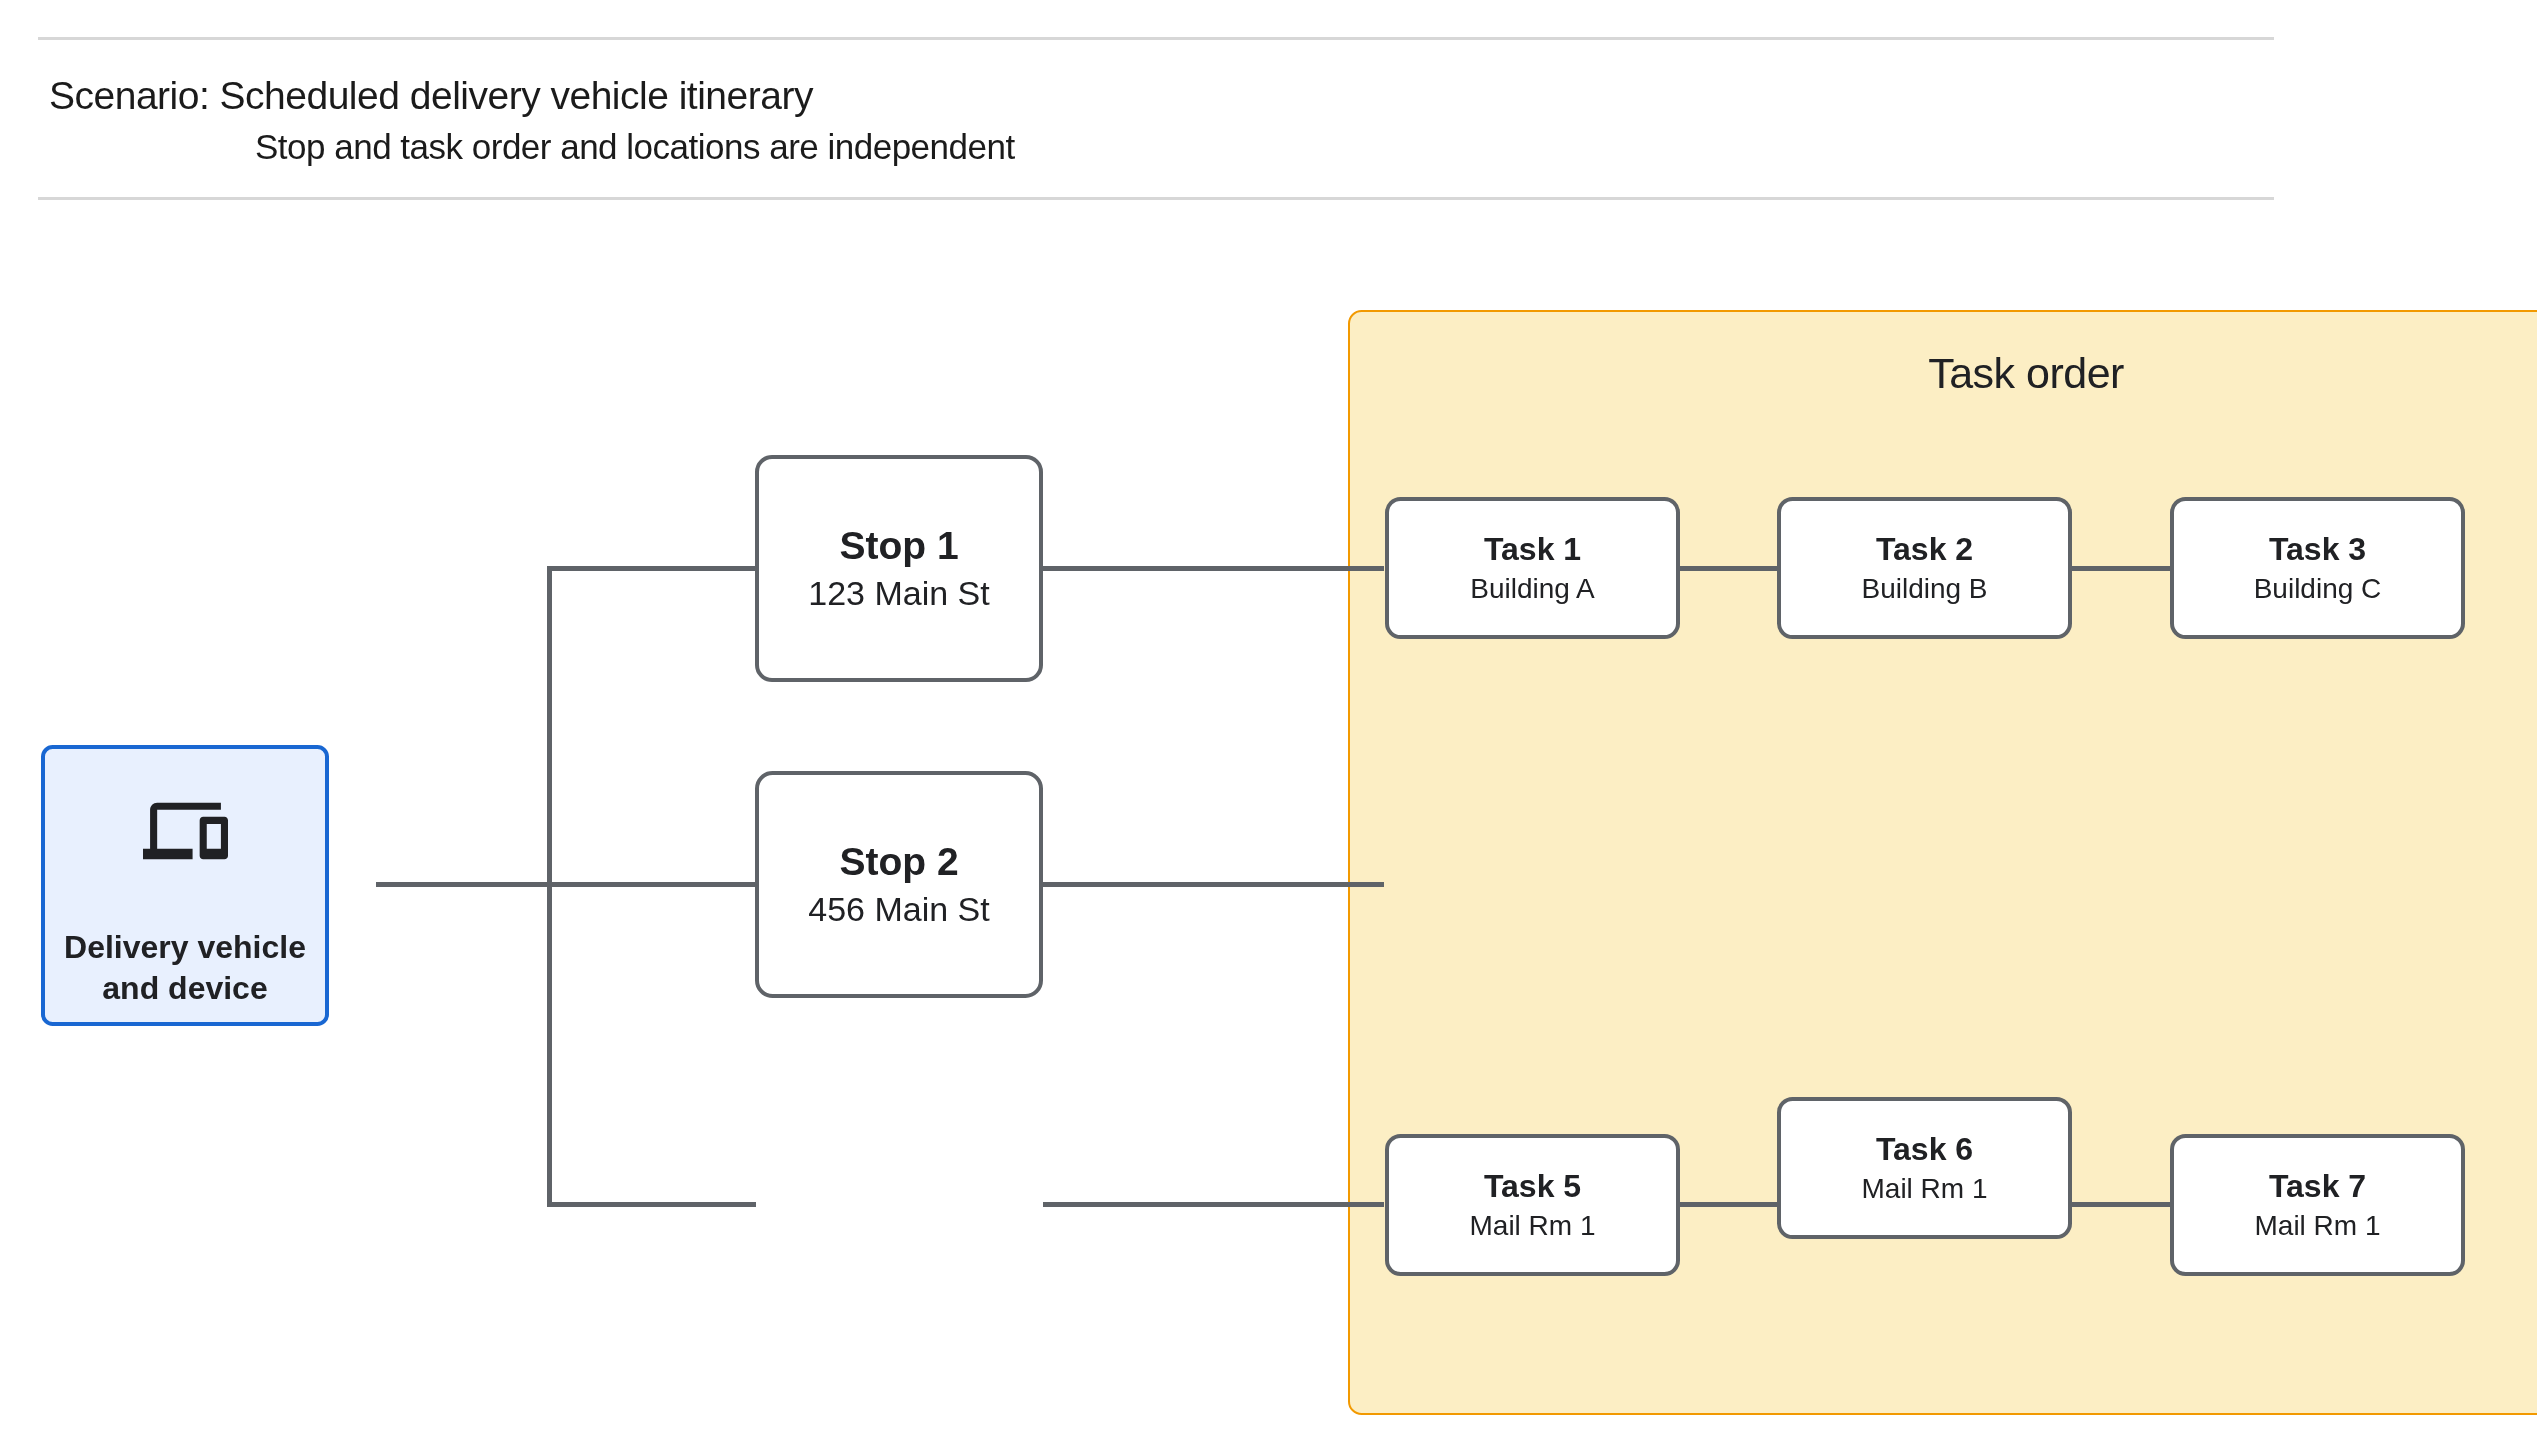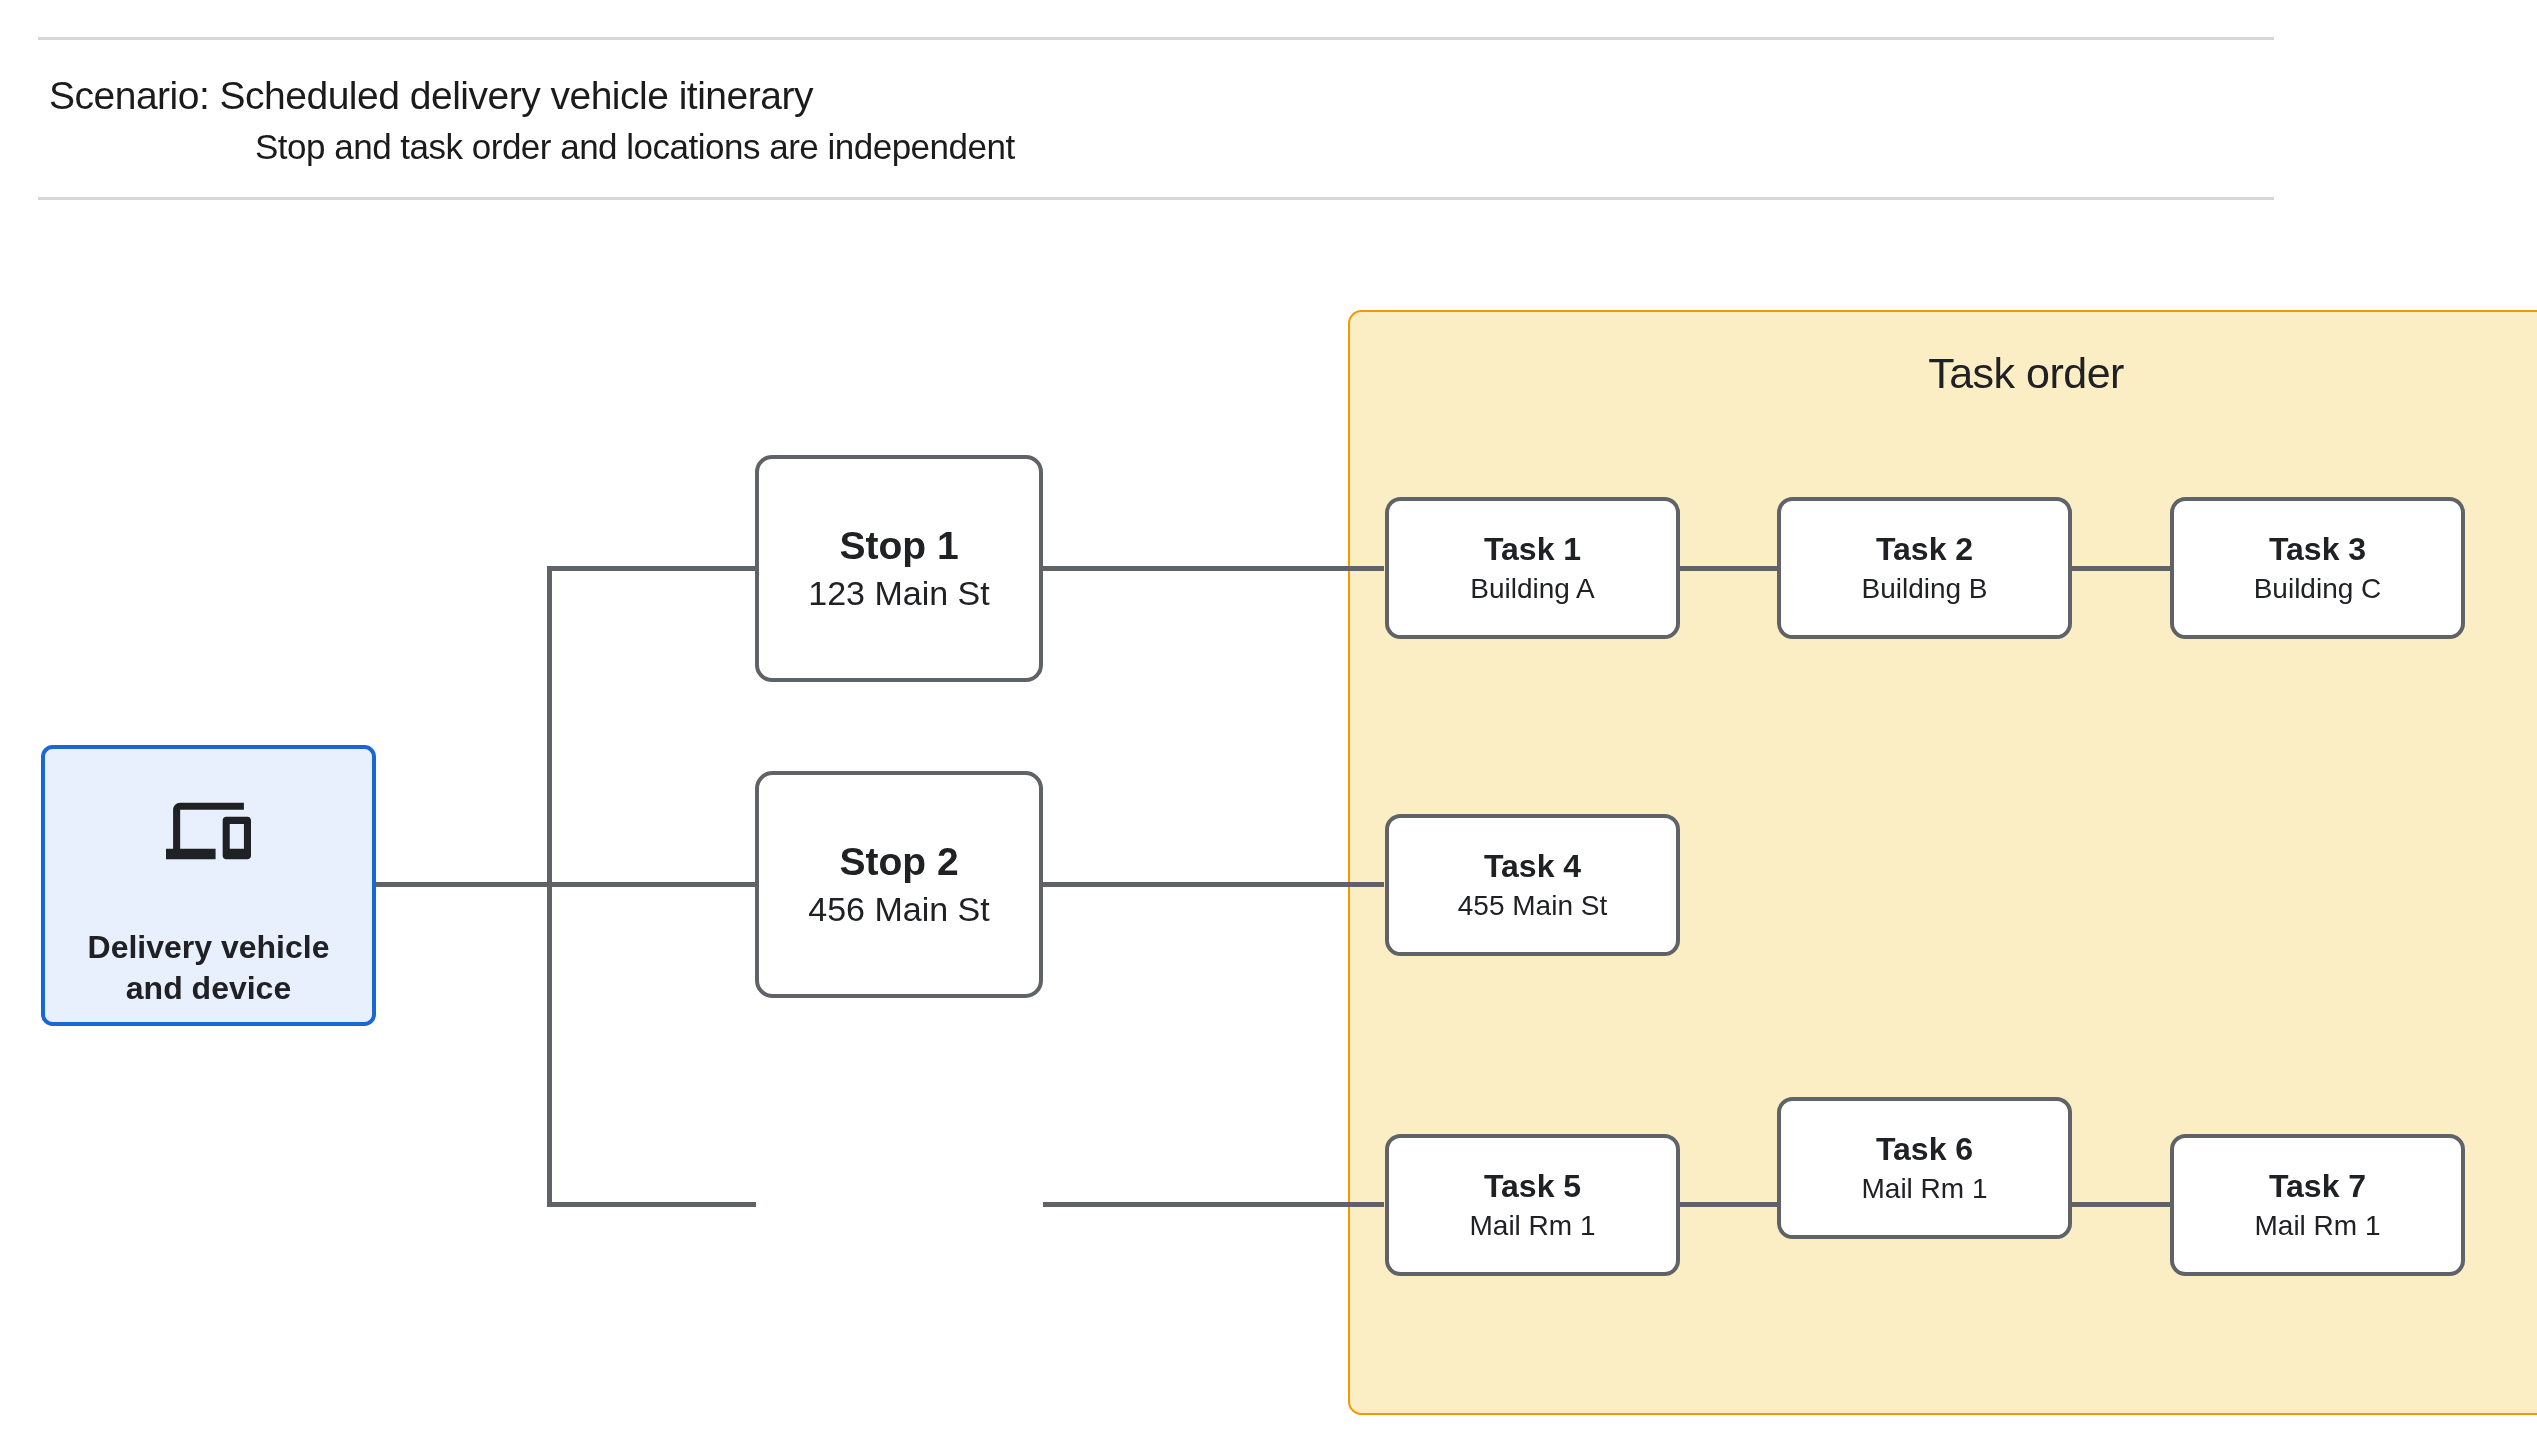--- a/index.html
+++ b/index.html
@@ -31,21 +31,21 @@
 
   .node{position:absolute;background:#fff;border:4.8px solid var(--node-border);z-index:2;
         display:flex;flex-direction:column;align-items:center;justify-content:center;text-align:center;}
   .node.stop{left:755px;width:288px;height:227px;border-radius:17.5px;}
   .node.task{width:295px;height:142px;border-radius:15.5px;}
   .stop-name{font-size:39px;font-weight:700;line-height:1.25;}
   .stop-loc{font-size:34px;font-weight:400;line-height:1.3;}
   .task-name{font-size:32px;font-weight:700;line-height:1.3;}
   .task-loc{font-size:28px;font-weight:400;line-height:1.3;}
 
-  .device{position:absolute;left:41px;top:745px;width:335px;height:281px;background:var(--device-fill);
+  .device{position:absolute;left:41px;top:745px;width:288px;height:281px;background:var(--device-fill);
           border:4.8px solid var(--device-border);border-radius:11.6px;z-index:2;
           display:flex;flex-direction:column;align-items:center;padding-top:52px;}
   .device-label{margin-top:66px;width:262px;font-size:32px;font-weight:700;line-height:1.27;text-align:center;}
   .device-icon{flex:none;}
 </style>
 </head>
 <body>
 
 <div class="canvas">
 
@@ -92,24 +92,20 @@
   </div>
   <div class="node task" style="left:1777px;top:497px;">
     <div class="task-name">Task 2</div>
     <div class="task-loc">Building B</div>
   </div>
   <div class="node task" style="left:2170px;top:497px;">
     <div class="task-name">Task 3</div>
     <div class="task-loc">Building C</div>
   </div>
 
-  <div class="node task" style="left:1385px;top:814px;">
-    <div class="task-name">Task 4</div>
-    <div class="task-loc">455 Main St</div>
-  </div>
 
   <div class="node task" style="left:1385px;top:1134px;">
     <div class="task-name">Task 5</div>
     <div class="task-loc">Mail Rm 1</div>
   </div>
   <div class="node task" style="left:1777px;top:1097px;">
     <div class="task-name">Task 6</div>
     <div class="task-loc">Mail Rm 1</div>
   </div>
   <div class="node task" style="left:2170px;top:1134px;">

